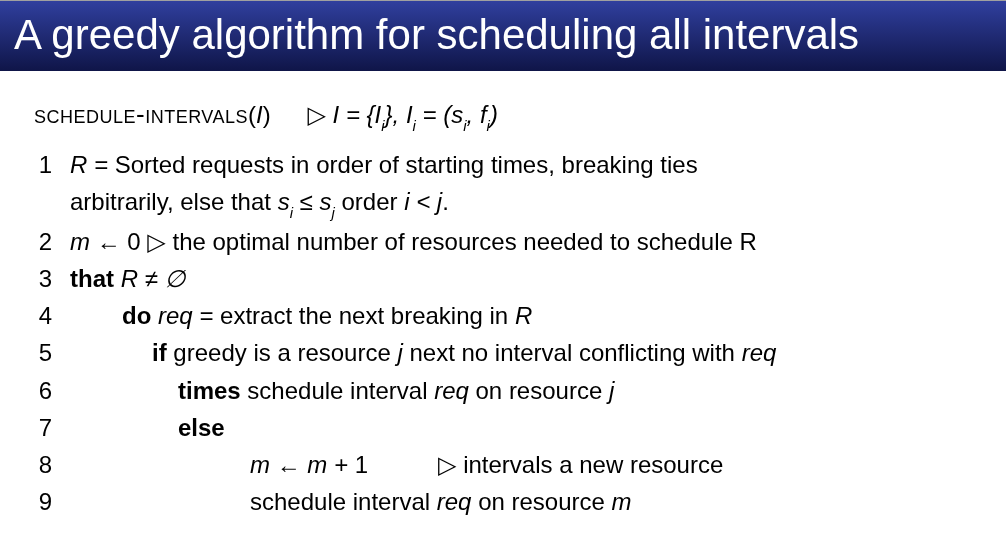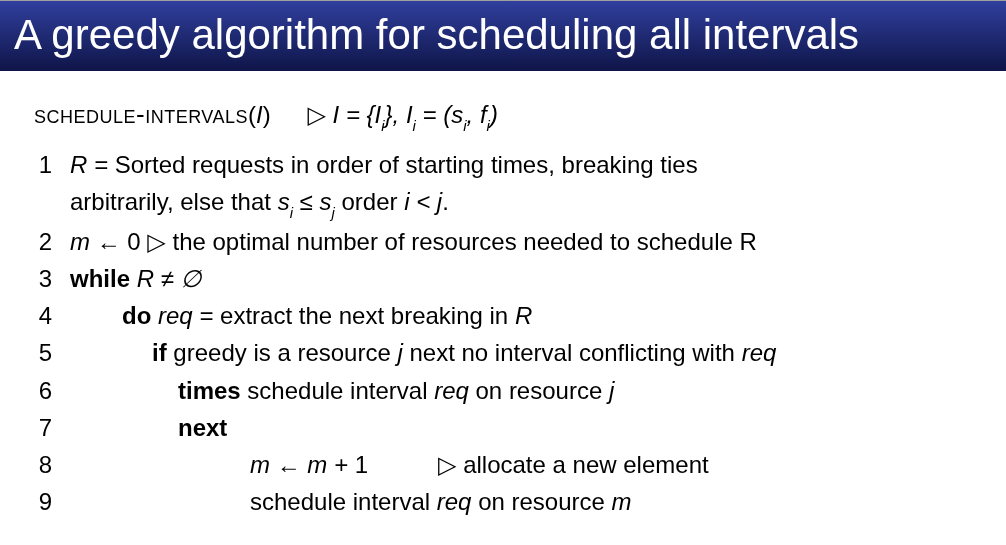--- a/index.html
+++ b/index.html
@@ -94,21 +94,21 @@
     <div class="line">
       <div class="lineno">2</div>
       <div class="code">
         <span class="it">m ← </span><span>0</span><span> ▷ </span><span>the optimal number of resources needed to schedule R</span>
       </div>
     </div>
 
     <div class="line">
       <div class="lineno">3</div>
       <div class="code">
-        <span class="kw">while</span><span class="it"> R ≠ ∅</span>
+        <span class="kw">that</span><span class="it"> R ≠ ∅</span>
       </div>
     </div>
 
     <div class="line">
       <div class="lineno">4</div>
       <div class="code ind1">
         <span class="kw">do</span><span class="it"> req =</span><span> extract the next breaking in </span><span class="it">R</span>
       </div>
     </div>
 
@@ -122,28 +122,28 @@
     <div class="line">
       <div class="lineno">6</div>
       <div class="code ind3">
         <span class="kw">times</span><span> schedule interval </span><span class="it">req</span><span> on resource </span><span class="it">j</span>
       </div>
     </div>
 
     <div class="line">
       <div class="lineno">7</div>
       <div class="code ind3">
-        <span class="kw">next</span>
+        <span class="kw">else</span>
       </div>
     </div>
 
     <div class="line">
       <div class="lineno">8</div>
       <div class="code ind4">
-        <span class="it">m ← m + </span><span>1</span><span class="gap"></span><span>▷ </span><span>allocate a new element</span>
+        <span class="it">m ← m + </span><span>1</span><span class="gap"></span><span>▷ </span><span>intervals a new resource</span>
       </div>
     </div>
 
     <div class="line">
       <div class="lineno">9</div>
       <div class="code ind4">
         <span>schedule interval </span><span class="it">req</span><span> on resource </span><span class="it">m</span>
       </div>
     </div>
 

